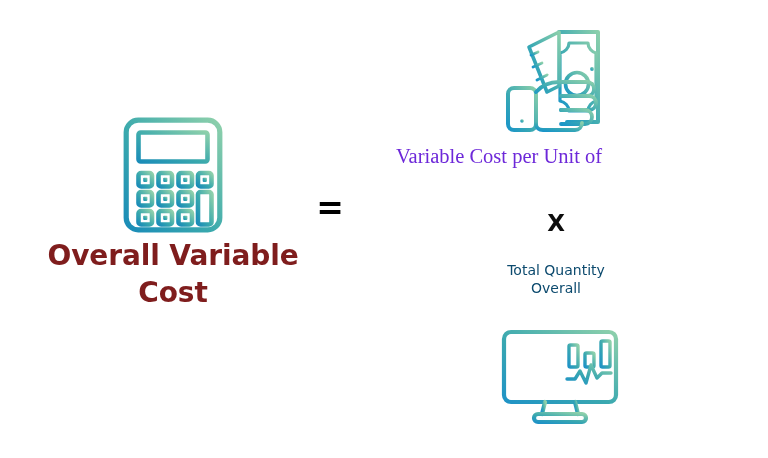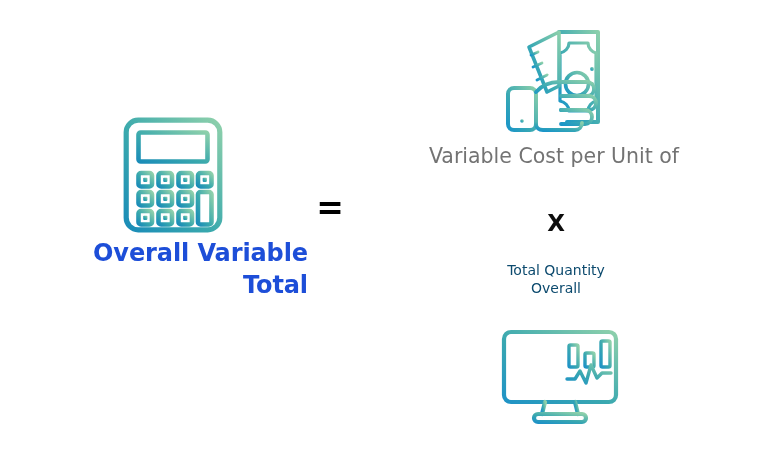--- a/index.html
+++ b/index.html
@@ -25,25 +25,25 @@
     left: 123px;
     top: 117px;
     width: 100px;
     height: 116px;
   }
   .left-label {
     position: absolute;
     left: 38px;
     top: 238px;
     width: 270px;
-    text-align: right;
+    text-align: center;
     font-weight: bold;
-    font-size: 24px;
+    font-size: 28px;
     line-height: 1.32;
-    color: #1d4ed8;
+    color: #7f1d1d;
     letter-spacing: -0.1px;
   }
 
   
   .equals-sign {
     position: absolute;
     left: 295px;
     top: 191px;
     width: 70px;
     text-align: center;
@@ -59,24 +59,25 @@
     left: 503px;
     top: 26px;
     width: 102px;
     height: 110px;
   }
   .right-label-1 {
     position: absolute;
     left: 396px;
     top: 143px;
     width: 316px;
-    text-align: center;
+    text-align: left;
     font-size: 20.5px;
     line-height: 1.28;
-    color: #737373;
+    color: #6d28d9;
+    font-family: Liberation Serif, serif;
   }
   .times-sign {
     position: absolute;
     left: 476px;
     top: 212px;
     width: 160px;
     text-align: center;
     font-weight: bold;
     font-size: 23px;
     line-height: 1;
@@ -150,21 +151,21 @@
         <rect x="60.2" y="79.7" width="4.2" height="4.2" rx="0.8"></rect>
         <rect x="20.2" y="98.7" width="4.2" height="4.2" rx="0.8"></rect>
         <rect x="40.2" y="98.7" width="4.2" height="4.2" rx="0.8"></rect>
         <rect x="60.2" y="98.7" width="4.2" height="4.2" rx="0.8"></rect>
       </g>
     </svg>
   </div>
 
   <div class="left-label">
     <div>Overall Variable</div>
-    <div>Total</div>
+    <div>Cost</div>
   </div>
 
   <div class="equals-sign">=</div>
 
   <div class="icon-money">
     <svg viewBox="0 0 102 110" width="102" height="110" aria-hidden="true">
       <defs>
         <linearGradient id="gradMoney" x1="0" y1="1" x2="1" y2="0">
           <stop offset="0%" stop-color="#1a95c8"></stop>
           <stop offset="40%" stop-color="#38a8b4"></stop>

